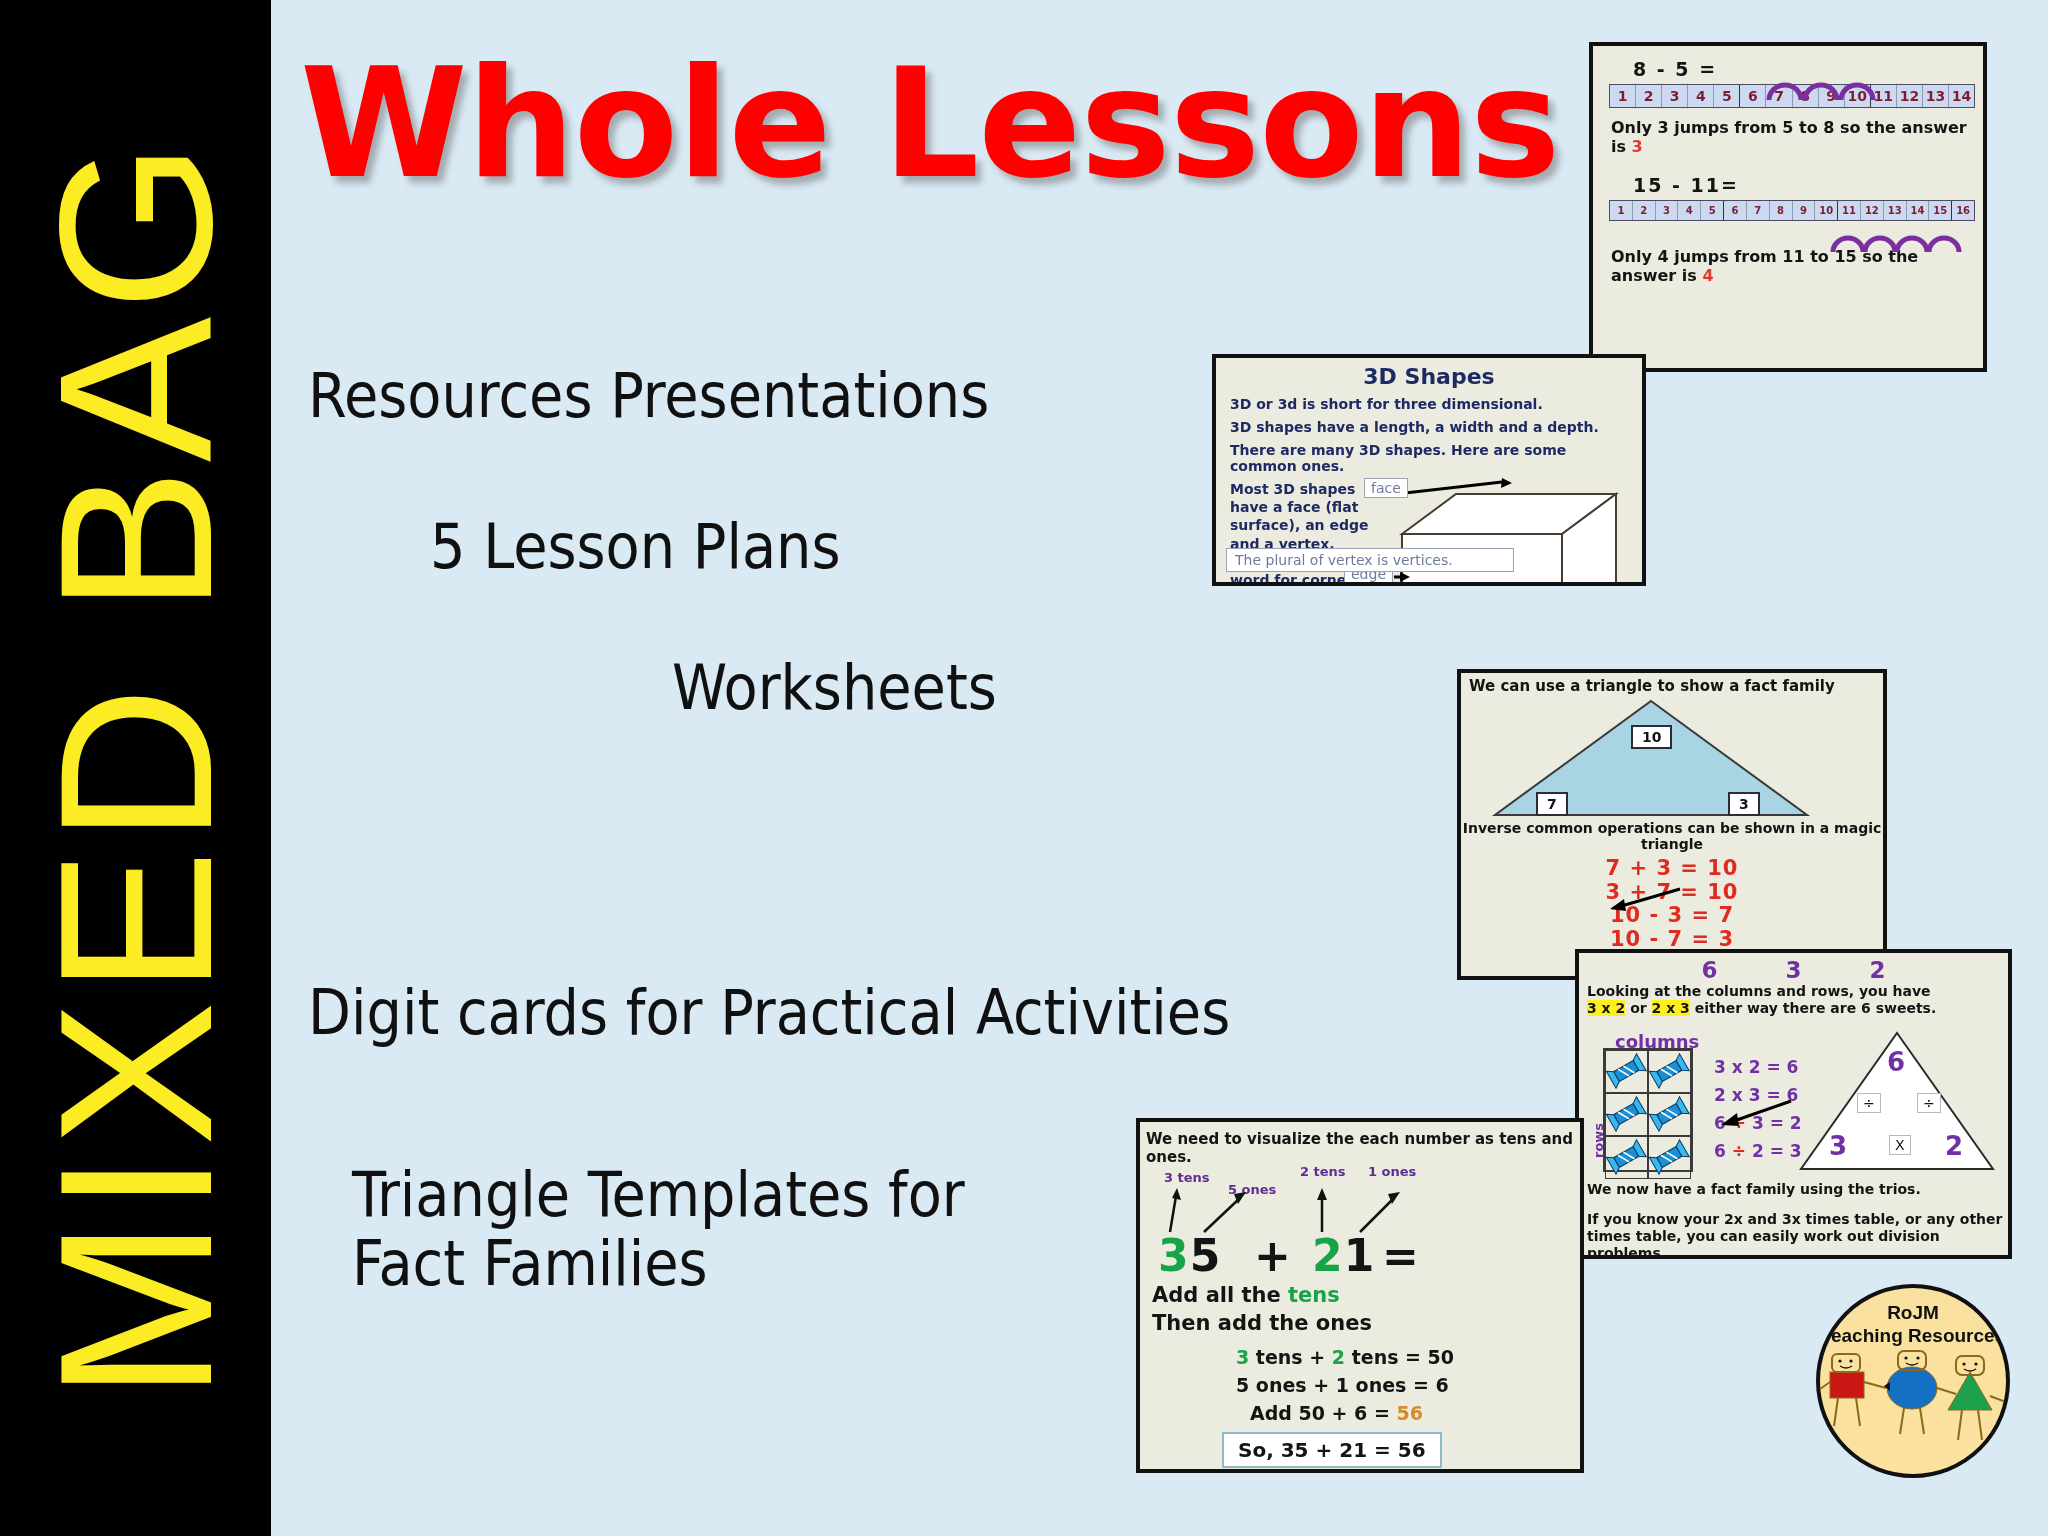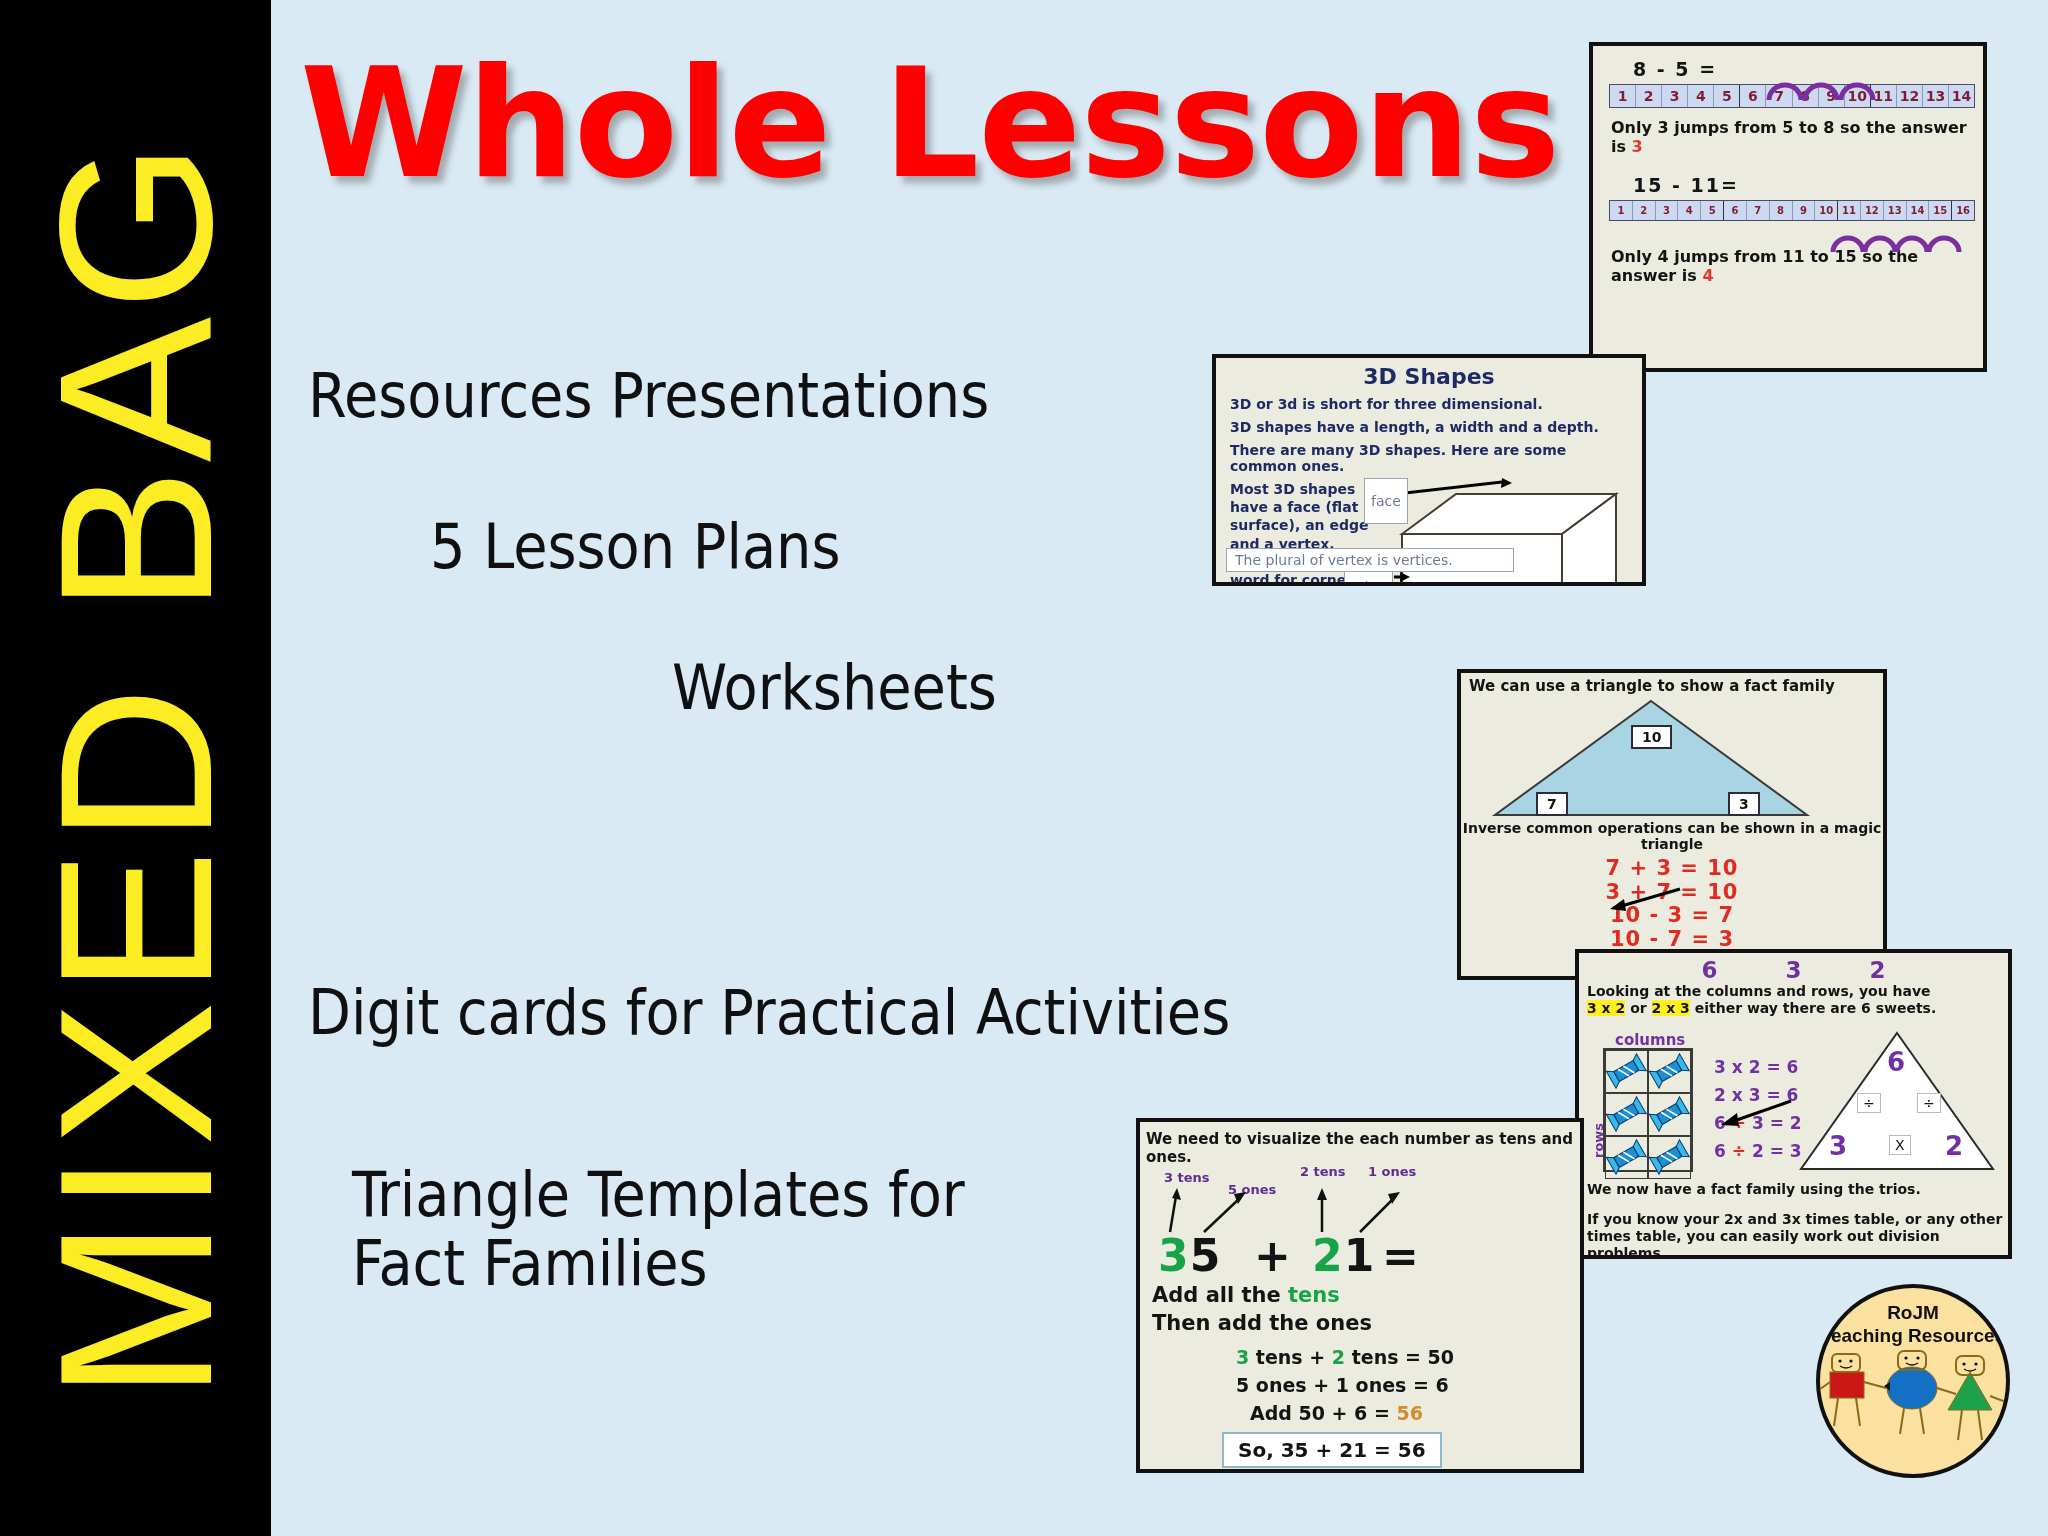--- a/index.html
+++ b/index.html
@@ -87,21 +87,21 @@
 
   
   #card-3d{left:1212px;top:354px;width:434px;height:232px;}
   #card-3d .hdr{
     text-align:center;font-size:22px;font-weight:700;color:#1e2a63;margin-top:6px;
   }
   #card-3d p{margin:7px 14px 0 14px;font-size:14px;font-weight:700;color:#1e2a63;line-height:1.15;}
   #card-3d .left-col{position:absolute;left:14px;top:122px;width:140px;font-size:14px;font-weight:700;color:#1e2a63;line-height:1.3;}
   #card-3d .tagbox{
     position:absolute;background:#fff;border:1px solid #9aa3b8;
-    font-size:14px;color:#6d7b99;padding:14px 6px;text-align:center;
+    font-size:14px;color:#6d7b99;padding:1px 6px;text-align:center;
   }
   #card-3d .plural{
     position:absolute;left:10px;bottom:10px;background:#fff;border:1px solid #9aa3b8;
     font-size:14px;color:#6d7b99;padding:3px 8px;width:270px;
   }
 
   
   #card-facts{left:1457px;top:669px;width:430px;height:311px;}
   #card-facts .t1{font-size:15px;font-weight:700;margin:4px 0 0 8px;}
   #card-facts .t2{font-size:14px;font-weight:700;text-align:center;margin-top:4px;}
@@ -112,21 +112,21 @@
   }
 
   
   #card-trios{left:1575px;top:949px;width:437px;height:310px;}
   #card-trios .topnums{
     text-align:center;color:#7131a5;font-weight:700;font-size:23px;
     letter-spacing:30px;margin:4px 0 0 30px;
   }
   #card-trios .txt{font-size:14px;font-weight:700;margin:0 0 0 8px;line-height:1.2;}
   .hl{background:#ffef1e;}
-  #card-trios .collbl{color:#7131a5;font-weight:700;font-size:15px;}
+  #card-trios .collbl{color:#7131a5;font-weight:700;font-size:18px;}
   #card-trios .rowlbl{color:#7131a5;font-weight:700;font-size:13px;
       position:absolute;transform:rotate(-90deg);transform-origin:left top;}
   #card-trios .grid{position:absolute;border:2px solid #3a3a3a;display:grid;
       grid-template-columns:1fr 1fr;grid-template-rows:1fr 1fr 1fr;}
   #card-trios .grid div{border:1px solid #3a3a3a;position:relative;}
   #card-trios .sums{position:absolute;color:#7131a5;font-weight:700;font-size:17px;line-height:1.65;}
   #card-trios .sums .red{color:#e02b20;}
   #card-trios .foot{position:absolute;left:8px;font-size:14px;font-weight:700;line-height:1.22;}
   #card-trios .trinum{position:absolute;color:#7131a5;font-weight:700;font-size:26px;}
   #card-trios .opbox{position:absolute;background:#fff;border:1px solid #b8b8c4;font-size:14px;padding:1px 5px;}

